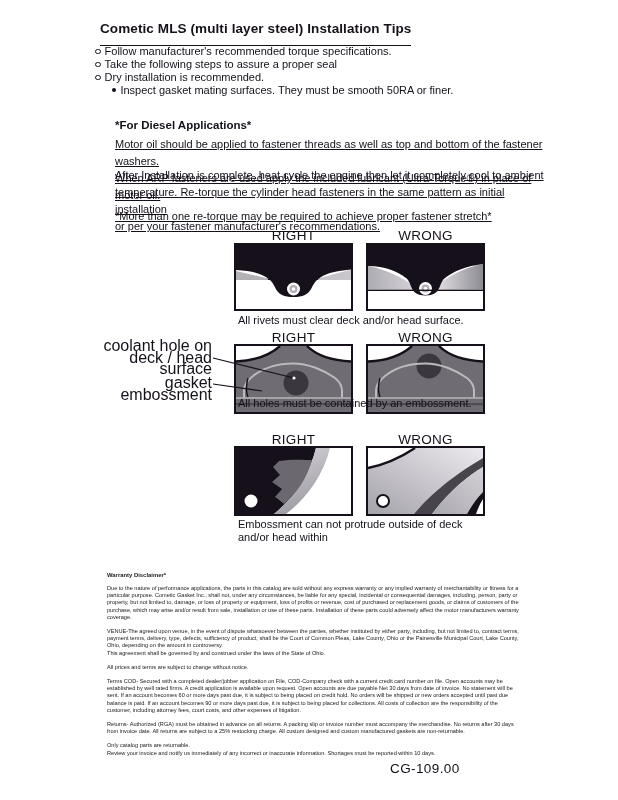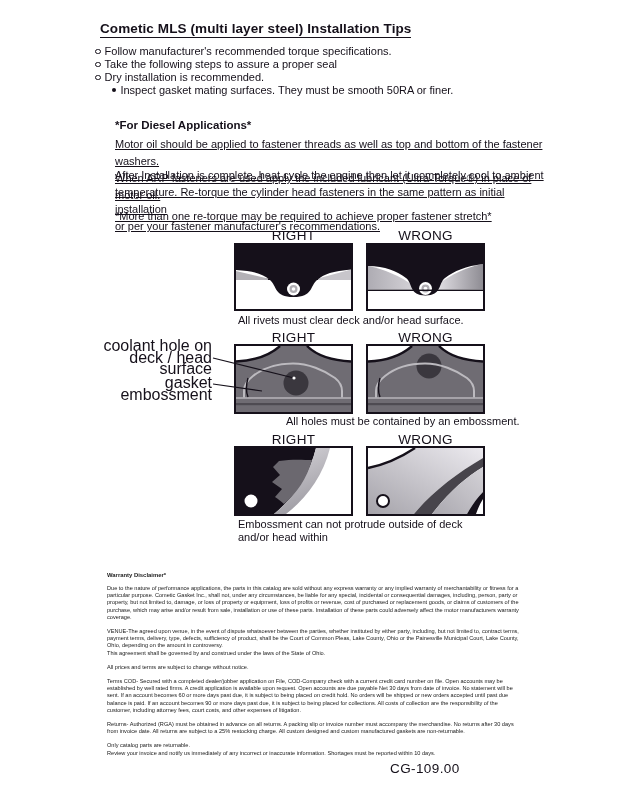--- a/index.html
+++ b/index.html
@@ -5,41 +5,41 @@
   html,body { margin:0; padding:0; background:#e8e8e8; }
   .page {
     position:relative; width:618px; height:800px; margin:0 auto;
     background:#ffffff; overflow:hidden;
     font-family:"Liberation Sans","DejaVu Sans",sans-serif;
     color:#15101a;
   }
   .title {
     position:absolute; left:100px; top:21px;
     font-size:13.5px; font-weight:bold; letter-spacing:.1px;
-    border-bottom:1.6px solid #15101a; padding-bottom:1px;
+    border-bottom:1.6px solid #15101a; padding-bottom:9px;
   }
   .bullets { position:absolute; left:95px; top:45px; width:440px; }
   .brow { display:flex; align-items:flex-start; font-size:11px; line-height:13px; }
   .brow.sub { margin-left:17px; }
   .odot { flex:none; width:3.6px; height:3.6px; border:1.1px solid #15101a; border-radius:50%; margin:3.6px 4px 0 0; }
   .fdot { flex:none; width:4.4px; height:4.4px; background:#15101a; border-radius:50%; margin:3.8px 4px 0 0; }
   .dieselh { position:absolute; left:115px; top:119px; font-size:11.5px; font-weight:bold; }
   .para { position:absolute; left:115px; width:430px; font-size:11px; line-height:17px; white-space:pre-line;text-decoration:underline; }
   .p1 { top:136px; } .p2 { top:167px; } .note { top:208px; }
 
   .dlabel { position:absolute; width:119px; text-align:center; font-size:13.5px; letter-spacing:.3px; }
   .dbox { position:absolute; width:119px; border:2px solid #15101a; box-sizing:border-box; background:#fff; }
   .dbox svg { display:block; width:100%; height:100%; }
   .h68 { height:68px; } .h70 { height:70px; }
   .lr { left:234px;text-align:center; } .lw { left:366px; }
   .r1t { top:228px; } .r1b { top:243px; }
   .r2t { top:330px; } .r2b { top:344px; }
   .r3t { top:432px; } .r3b { top:446px; }
   .dcap { position:absolute; left:238px; font-size:11px; line-height:13px; white-space:pre-line; }
-  .c1 { top:314px; } .c2 { top:415px;margin-left:48px; } .c3 { top:518px; }
+  .c1 { top:314px; } .c2 { top:397px; } .c3 { top:518px; }
 
   .ann { position:absolute; left:88px; width:124px; text-align:right;
          font-size:16px; line-height:11.5px; white-space:pre-line; }
   .ann1 { top:340px; } .ann2 { top:377px; }
   .ann-overlay { position:absolute; left:210px; top:344px; width:92px; height:56px; z-index:5; }
 
   .fineprint { position:absolute; left:107px; top:572px; width:412px; color:#1a1a1a; }
   .fineprint h4 { margin:0 0 7px 0; font-size:5.9px; font-weight:bold; }
   .fineprint p  { margin:0 0 7px 0; font-size:5.6px; line-height:7.2px; white-space:pre-line; }
   .docnum { position:absolute; left:390px; top:761px; font-size:13.5px; letter-spacing:.4px; }

